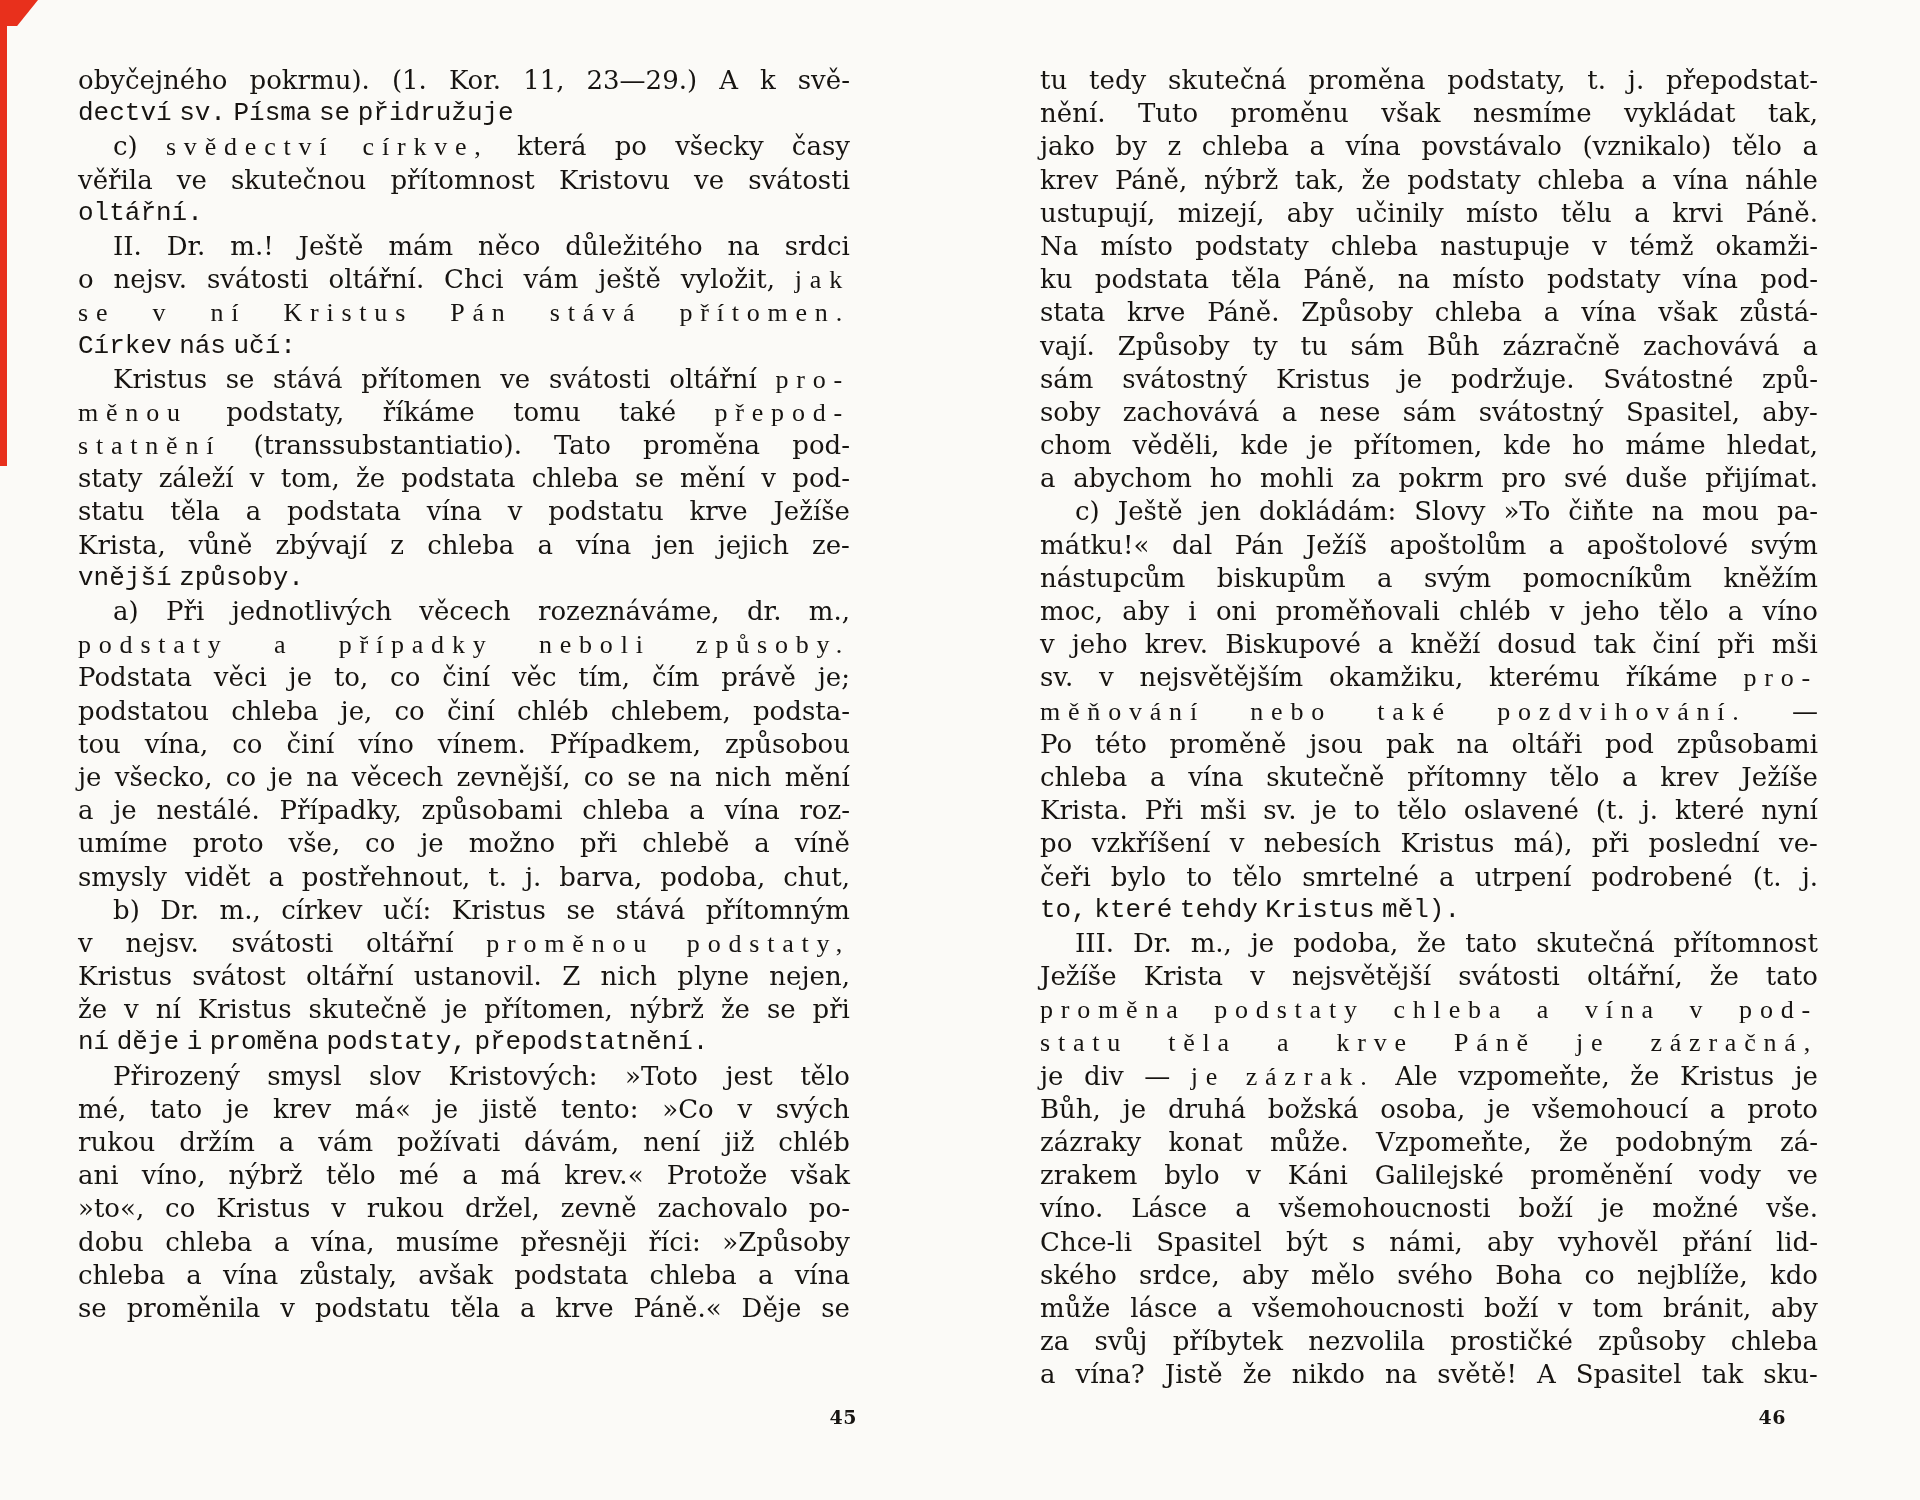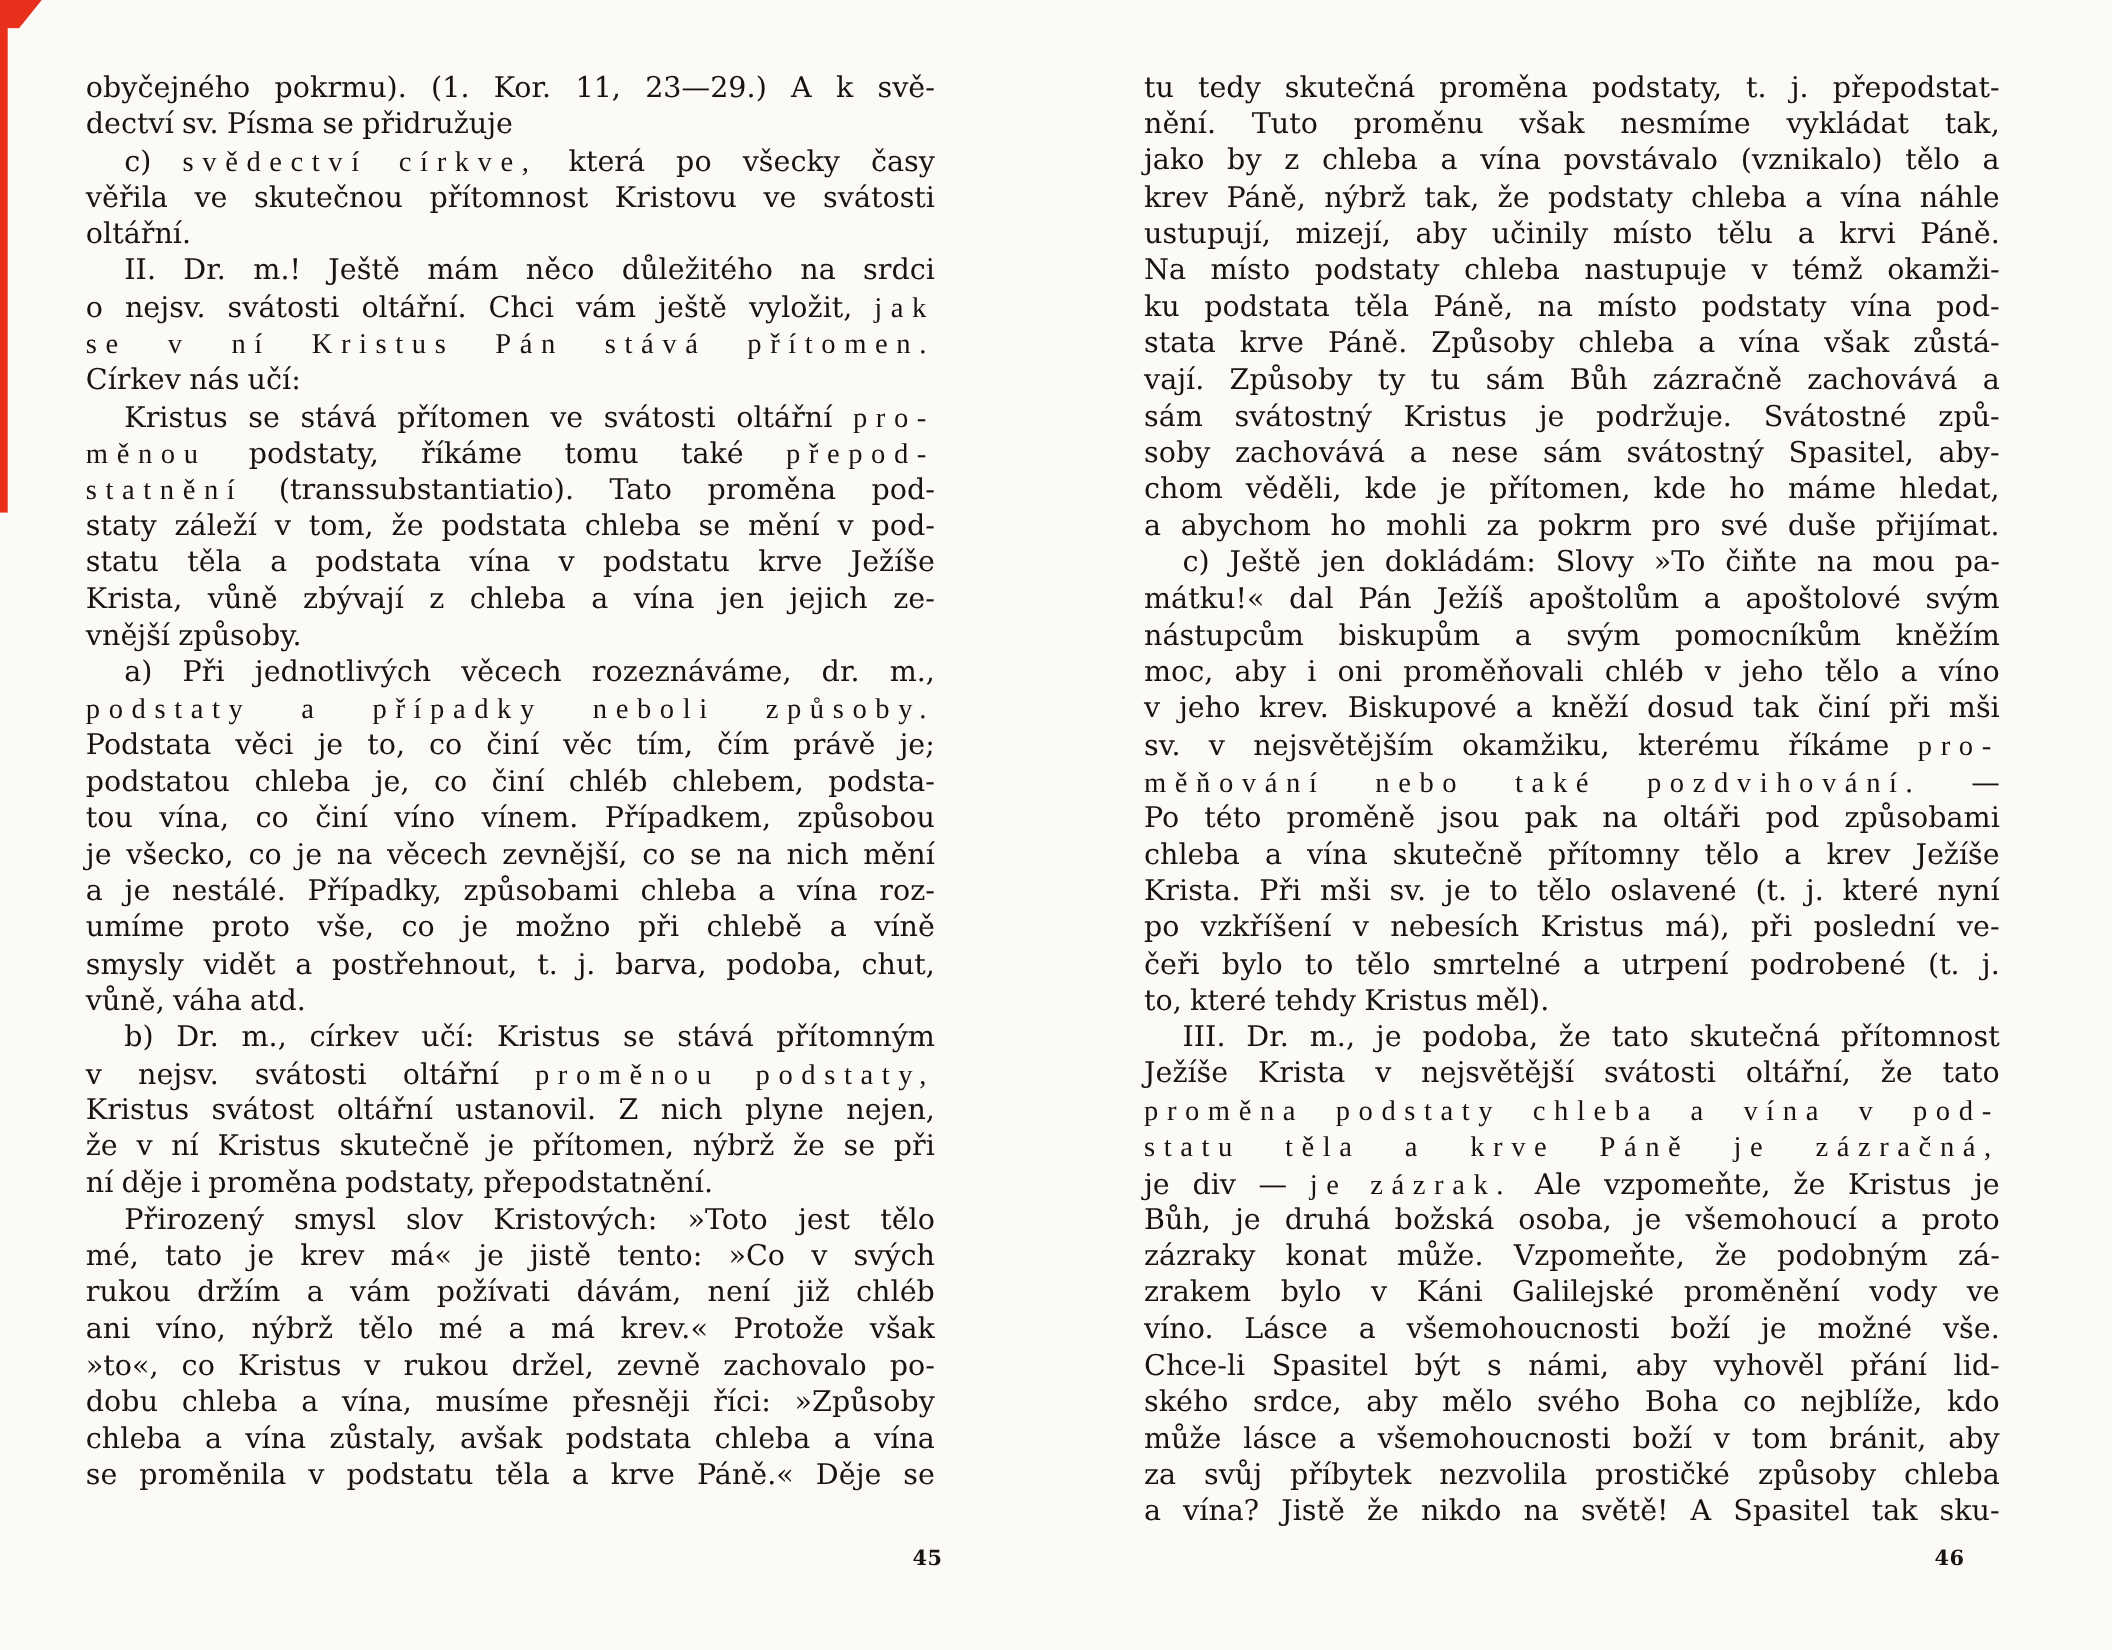--- a/index.html
+++ b/index.html
@@ -20,21 +20,21 @@
   .line {
     display: flex;
     flex-wrap: nowrap;
     justify-content: space-between;
     align-items: baseline;
     height: 33.2px;
     line-height: 33.2px;
     white-space: nowrap;
     overflow: visible;
   }
-  .line.nofill { justify-content: flex-start; gap: 7.5px; }
+  .line.nofill { justify-content: flex-start; gap: 7.5px; font-family: Liberation Mono, monospace; }
   .line.indent { padding-left: 35px; }
   .word { display: inline-block; }
   .word.sp { letter-spacing: 0.30em; font-family: Liberation Serif, serif; }
   .pagenum {
     position: absolute;
     font-size: 19px;
     font-weight: 600;
     letter-spacing: 0.5px;
   }
   .pagenum.left  { left: 85px;  top: 1406px; width: 772px; text-align: right; }
@@ -292,25 +292,20 @@
           <span class="word">smysly</span>
           <span class="word">vidět</span>
           <span class="word">a</span>
           <span class="word">postřehnout,</span>
           <span class="word">t.</span>
           <span class="word">j.</span>
           <span class="word">barva,</span>
           <span class="word">podoba,</span>
           <span class="word">chut,</span>
         </div>
-        <div class="line nofill">
-          <span class="word">vůně,</span>
-          <span class="word">váha</span>
-          <span class="word">atd.</span>
-        </div>
         <div class="line indent">
           <span class="word">b)</span>
           <span class="word">Dr.</span>
           <span class="word">m.,</span>
           <span class="word">církev</span>
           <span class="word">učí:</span>
           <span class="word">Kristus</span>
           <span class="word">se</span>
           <span class="word">stává</span>
           <span class="word">přítomným</span>

